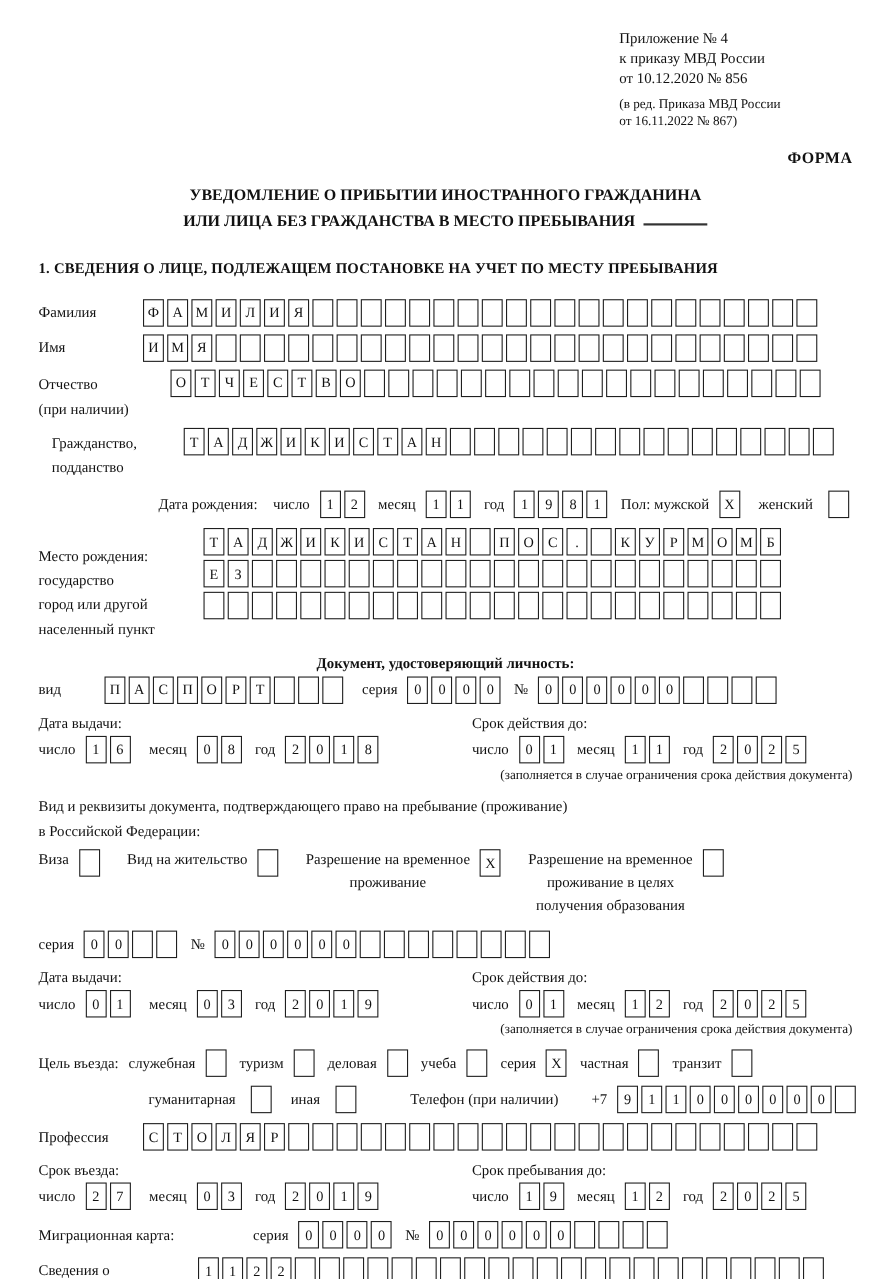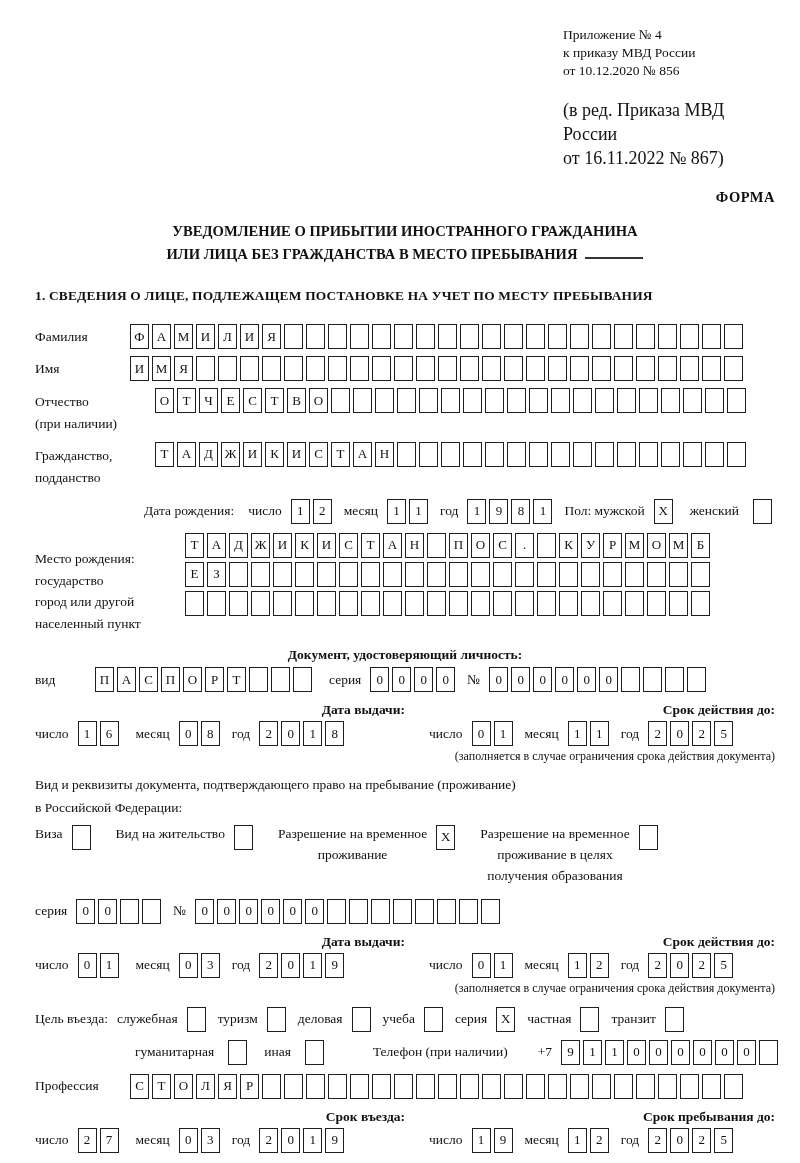--- a/index.html
+++ b/index.html
@@ -1,20 +1,20 @@
 <!DOCTYPE html>
 <html><head>
 <meta charset="utf-8">
 <style>
   html,body{margin:0;padding:0;background:#fff;}
   body{width:800px;height:1163px;font-family:"Liberation Serif","DejaVu Serif",serif;color:#111;}
   .page{box-sizing:border-box;width:800px;height:1163px;padding:26px 25px 0 35px;overflow:hidden;}
 
   .appendix{margin-left:528px;font-size:13.5px;line-height:1.35;}
-  .appendix .amend{font-size:18px;margin-top:17px;line-height:1.35;}
+  .appendix .amend{font-size:12px;margin-top:5px;line-height:1.35;}
   .forma{text-align:right;font-weight:bold;font-size:14.5px;margin-top:18px;letter-spacing:.5px;}
 
   .title{text-align:center;font-weight:bold;font-size:14.6px;margin-top:14px;line-height:1.6;}
   .title .blank{display:inline-block;width:58px;border-bottom:2.2px solid #333;height:13px;margin-left:8px;}
 
   .sec1{font-weight:bold;font-size:13.4px;margin-top:22px;letter-spacing:.2px;}
 
   .row{display:flex;align-items:center;margin-top:7px;}
   .row.top{align-items:flex-start;}
   .label{font-size:13.5px;flex:none;}
@@ -27,21 +27,21 @@
         font-size:13px;background:#fff;}
   .stack > .cells{margin-bottom:4px;}
 
   .g{margin-left:9px;} .g2{margin-left:14px;}
 
   .dochead{text-align:center;font-weight:bold;font-size:13.5px;margin-top:12px;}
 
   .dblock{display:flex;margin-top:10px;}
   .dhalf{width:50%;box-sizing:border-box;}
   .dhalf.right{padding-left:24px;}
-  .dhead{text-align:right;font-size:13.5px;margin-bottom:3px;font-weight:bold;}
+  .dhead{text-align:left;font-size:13.5px;margin-bottom:3px;}
   .drow{display:flex;align-items:center;}
   .dnote{font-size:12px;text-align:right;margin-top:3px;}
 
   .intro{font-size:13.5px;margin-top:10px;line-height:1.7;}
   .opts{display:flex;align-items:flex-start;margin-top:4px;}
   .opt{display:flex;align-items:flex-start;margin-right:22px;}
   .opt:last-child{margin-right:0;}
   .optlabel{font-size:13.5px;text-align:center;white-space:pre-line;line-height:1.55;margin-right:9px;}
   .opt .cells{margin-top:1px;}
 
@@ -169,21 +169,21 @@
         <span class="cell"></span>
         <span class="cell"></span>
         <span class="cell"></span>
         <span class="cell"></span>
         <span class="cell"></span>
         <span class="cell"></span>
         <span class="cell"></span>
       </span>
   </div>
   <div class="row top">
-    <span class="label pre w120" style="margin-top:3px;">Гражданство,
+    <span class="label pre w120" style="margin-top:3px;margin-left:12px;">Гражданство,
 подданство</span>
     <span class="cells">
         <span class="cell">Т</span>
         <span class="cell">А</span>
         <span class="cell">Д</span>
         <span class="cell">Ж</span>
         <span class="cell">И</span>
         <span class="cell">К</span>
         <span class="cell">И</span>
         <span class="cell">С</span>

